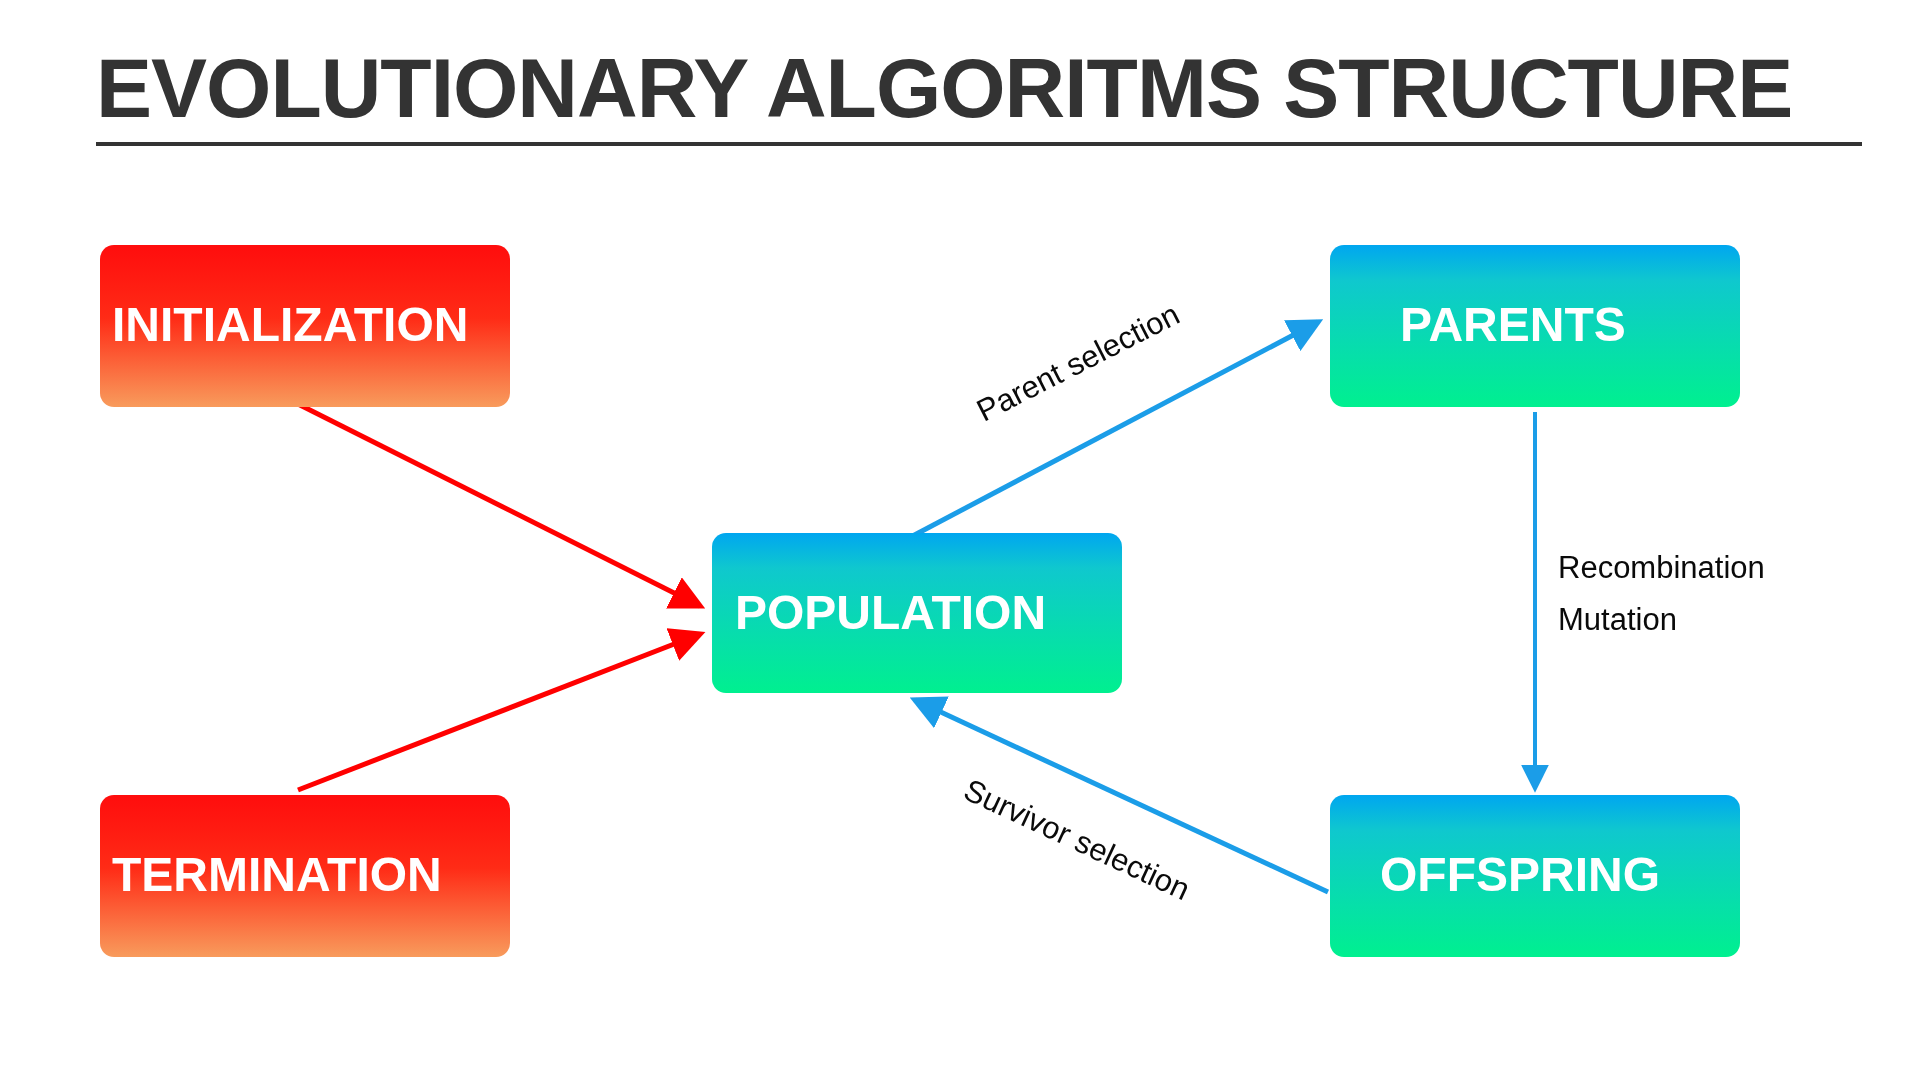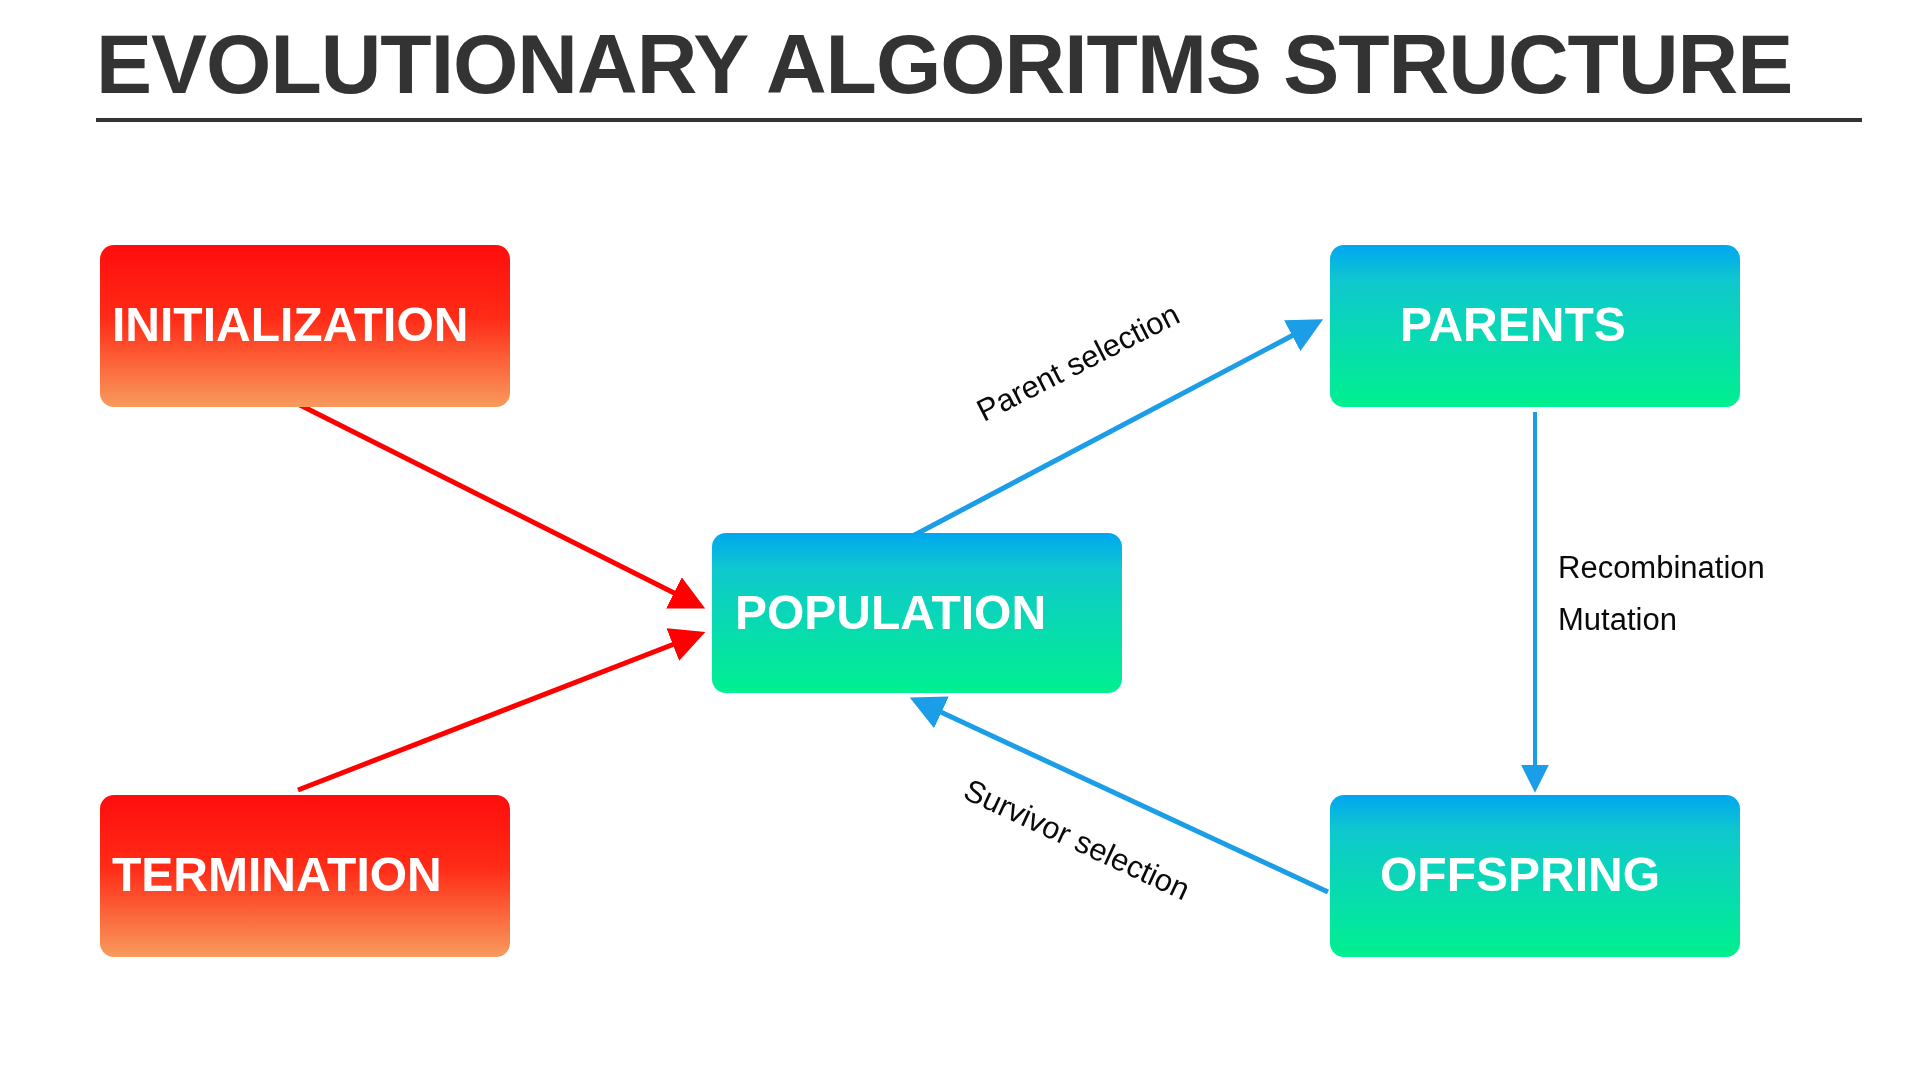--- a/index.html
+++ b/index.html
@@ -15,21 +15,21 @@
   }
   #page {
     position: relative;
     width: 1920px;
     height: 1080px;
     background: #ffffff;
   }
   .title-wrap {
     position: absolute;
     left: 96px;
-    top: 22px;
+    top: 46px;
     width: 1768px;
   }
   .title-text {
     font-family: "Liberation Sans", sans-serif;
     font-weight: bold;
     font-size: 84px;
     letter-spacing: -1px;
     color: #333333;
     line-height: 1.02;
     white-space: nowrap;

